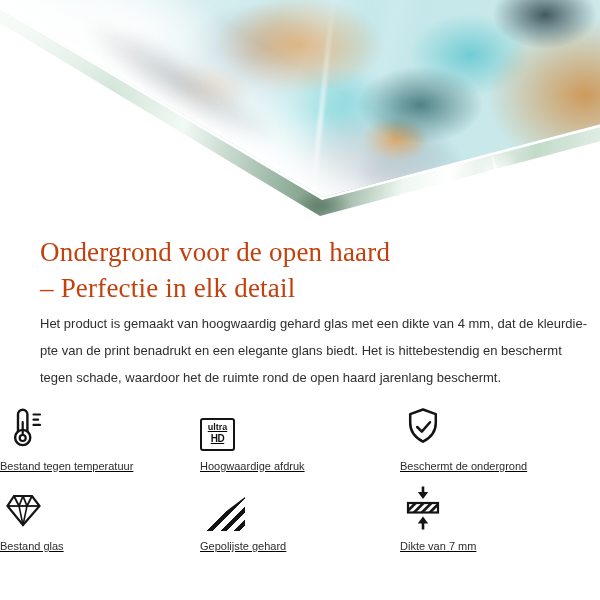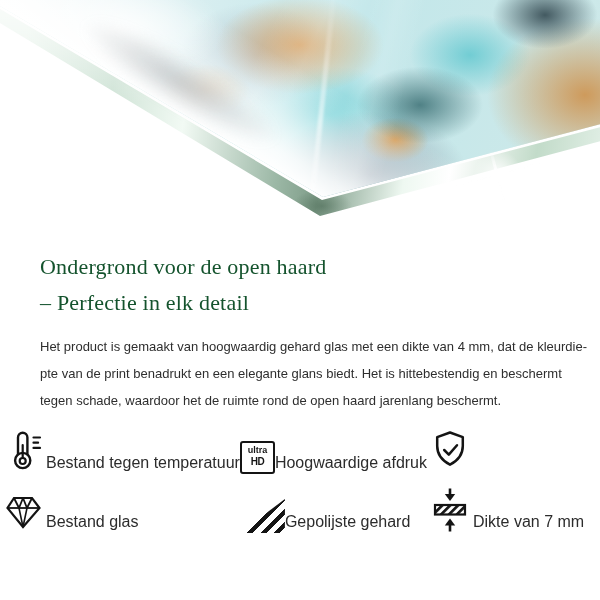--- a/index.html
+++ b/index.html
@@ -59,32 +59,32 @@
     background:radial-gradient(closest-side, rgba(255,255,255,0.95), rgba(255,255,255,0) 70%);}
   .sparkle .ray-long{position:absolute;left:450px;top:173px;width:96px;height:3px;transform:rotate(-15deg);
     background:linear-gradient(90deg, rgba(255,255,255,0), #fff 42%, #fff 58%, rgba(255,255,255,0));filter:blur(0.4px);}
   .sparkle .ray-short{position:absolute;left:496px;top:150px;width:3px;height:52px;transform:rotate(-15deg);
     background:linear-gradient(to bottom, rgba(255,255,255,0), #fff 42%, #fff 58%, rgba(255,255,255,0));filter:blur(0.4px);}
 
   
   .content{padding:0 40px;}
   .page-title{
     font-family:"Liberation Serif",serif;font-weight:400;
-    font-size:22px;line-height:36px;letter-spacing:0.2px;color:#14532d;
-    white-space:pre;margin-top:19px;
+    font-size:27px;line-height:36px;letter-spacing:0.2px;color:#c2410c;
+    white-space:pre;margin-top:4px;
   }
   .page-body{
-    font-size:13px;line-height:27px;color:#2e2e2e;white-space:pre;margin-top:12px;
+    font-size:13px;line-height:27px;color:#2e2e2e;white-space:pre;margin-top:4px;
   }
 
   
   .features{display:grid;grid-template-columns:repeat(3,1fr);row-gap:13px;width:600px;margin-top:14px;}
-  .feature{display:flex;flex-direction:row;align-items:center;}
+  .feature{display:flex;flex-direction:column;align-items:flex-start;text-decoration:underline;}
   .feature-icon{height:46px;display:flex;align-items:flex-end;justify-content:center;}
-  .feature-label{margin-top:23px;font-size:16px;color:#2c2c2c;white-space:nowrap;}
+  .feature-label{margin-top:9px;font-size:11px;color:#2c2c2c;white-space:nowrap;}
 
   .uhd-box{width:31px;height:29px;border:2.5px solid #141414;border-radius:3px;
     display:flex;flex-direction:column;align-items:center;justify-content:center;color:#141414;}
   .uhd-top{font-size:9px;font-weight:700;line-height:9px;letter-spacing:0;}
   .uhd-bottom{font-size:10px;font-weight:800;line-height:14px;letter-spacing:-0.5px;}
 
   .stripe-triangle{width:45px;height:34px;
     clip-path:polygon(0 100%,100% 0,100% 100%);
     background:repeating-linear-gradient(135deg,#141414 0 4.2px,transparent 4.2px 9.6px);}
 
@@ -142,20 +142,21 @@
     <div class="feature-label">Hoogwaardige afdruk</div>
   </div>
 
   <div class="feature">
     <div class="feature-icon">
       <svg class="icon" width="46" height="46" viewBox="0 0 46 46" fill="none" stroke="#141414" stroke-width="2.5" stroke-linecap="round" stroke-linejoin="round">
         <path d="M23 4.5 l12.8 4.6 v9 c0 8.8-5.7 15-12.8 18.6 C15.9 33.1 10.2 26.9 10.2 18.1 v-9 z"></path>
         <path d="M17.2 22 l4.6 4.6 8.2-9.4"></path>
       </svg>
     </div>
+    <div class="feature-label">Beschermt de ondergrond</div>
   </div>
 
   <div class="feature">
     <div class="feature-icon">
       <svg class="icon" width="46" height="42" viewBox="0 0 46 42" fill="none" stroke="#141414" stroke-width="2.2" stroke-linejoin="miter">
         <path d="M14 7 h18 l7.5 10 L23 36 7.5 17 z"></path>
         <path d="M7.5 17 h31" stroke-width="1.8"></path>
         <path d="M14 7 l5 10 M23 7 l-4 10 M23 7 l4 10 M32 7 l-5 10" stroke-width="1.8"></path>
         <path d="M19 17 L23 36 M27 17 L23 36" stroke-width="1.6"></path>
       </svg>

